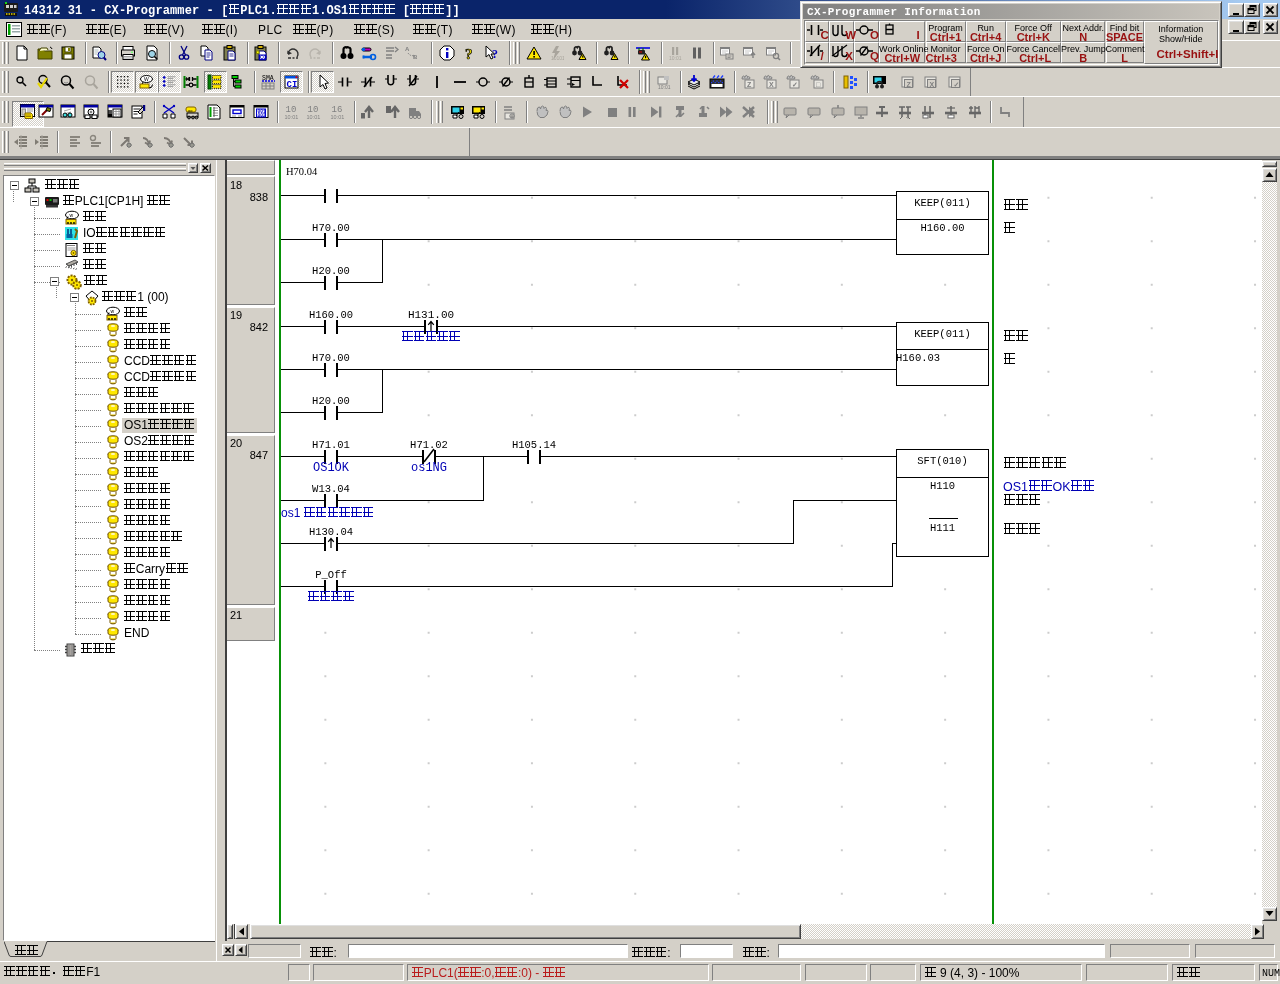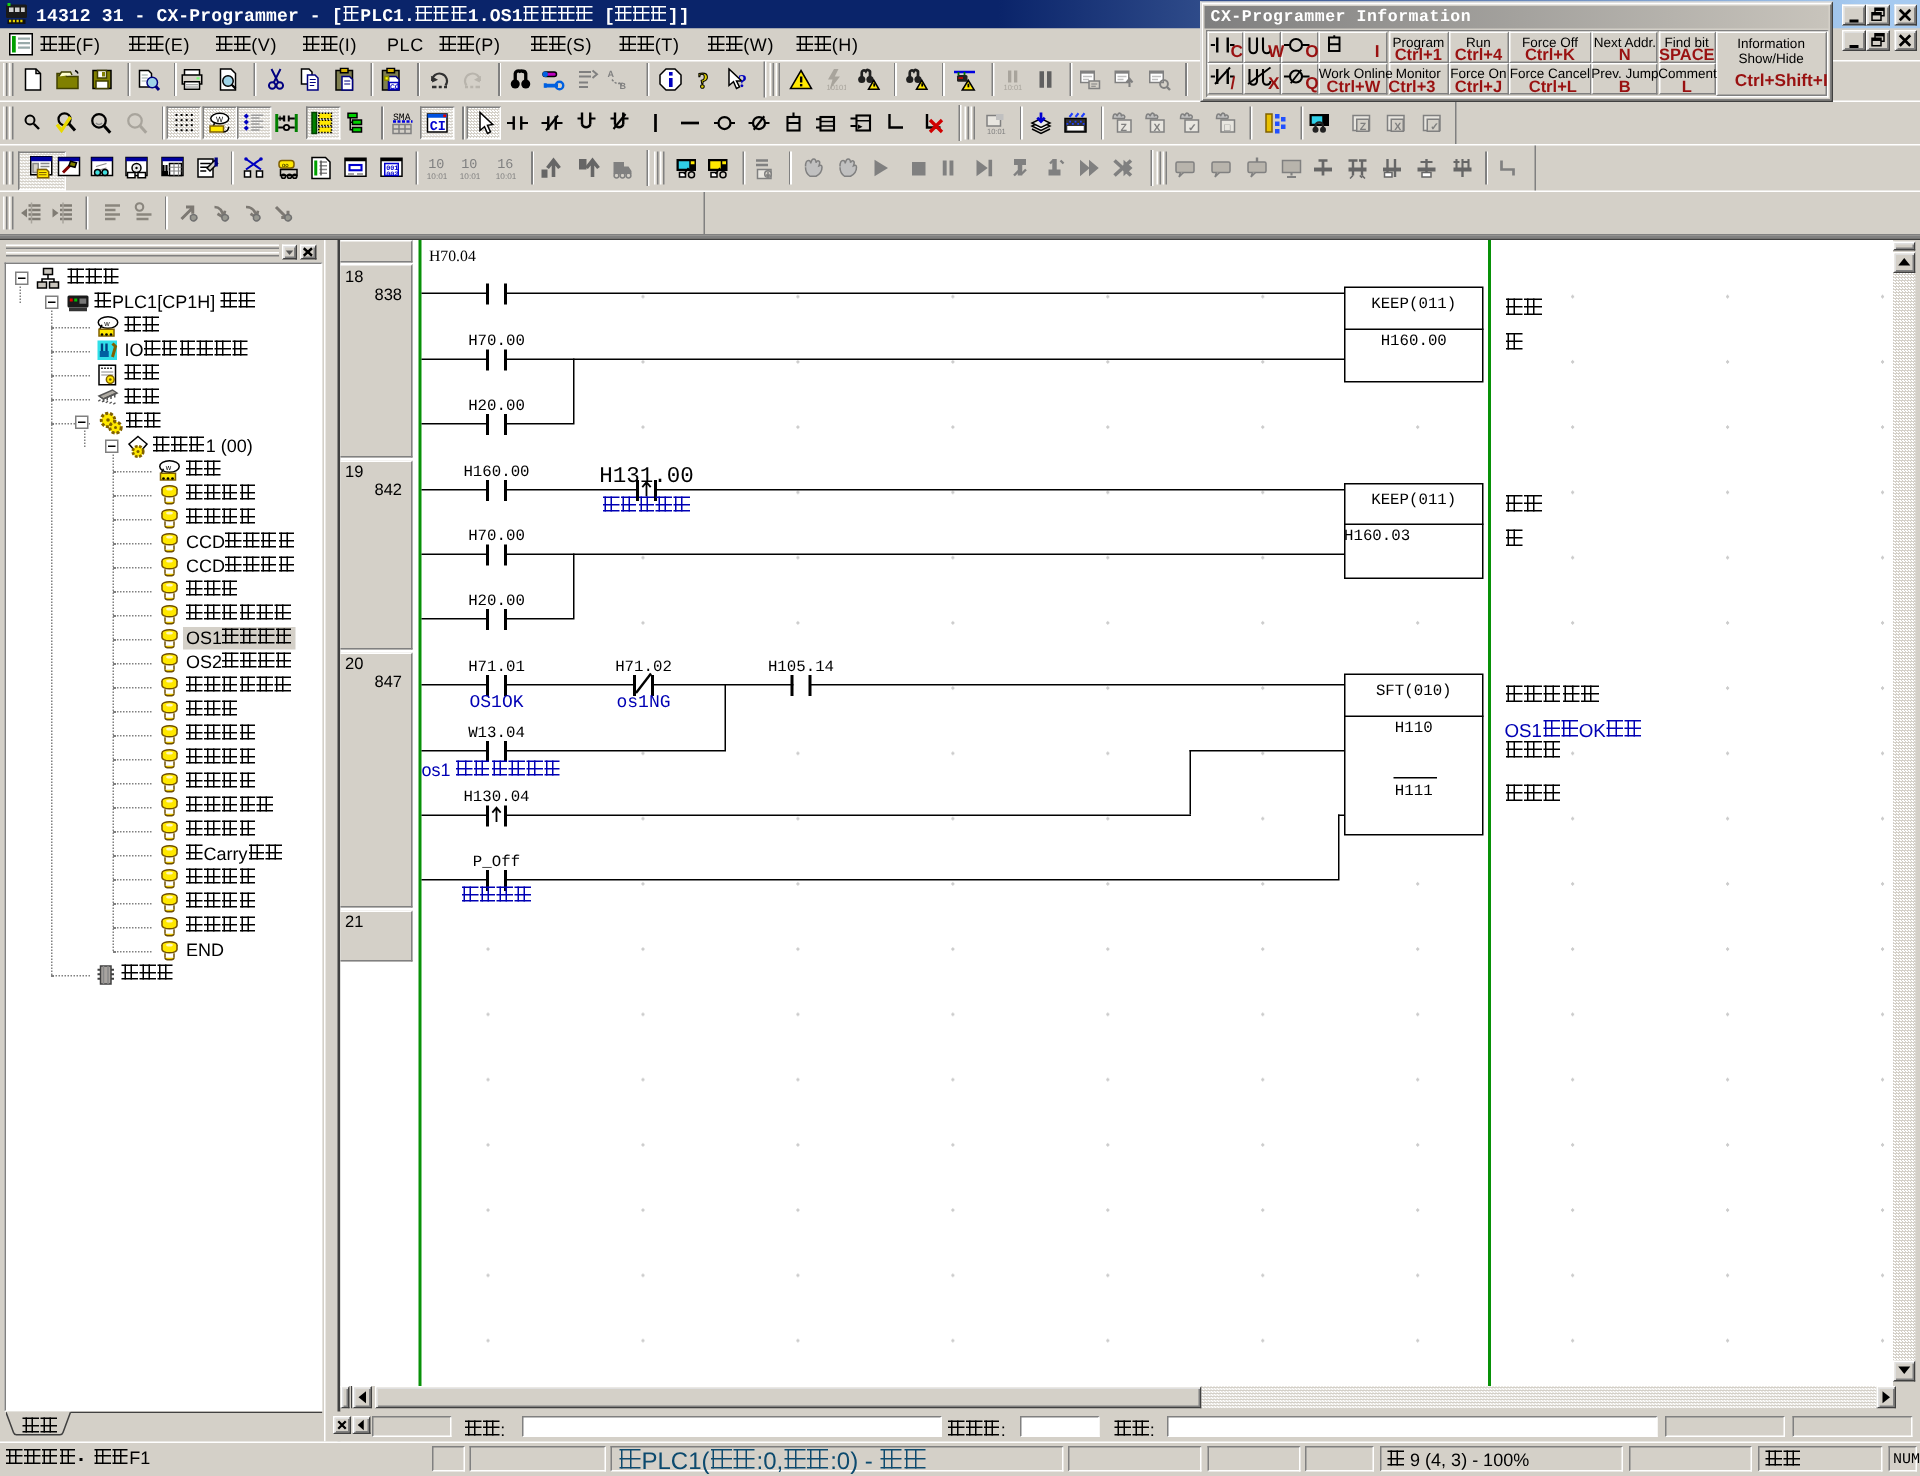--- a/index.html
+++ b/index.html
@@ -1114,21 +1114,21 @@
 <div class="ab" style="left:325.5px;top:324px;width:11px;height:6px;background:#fff"></div>
 <div class="ab" style="left:324px;top:320px;width:2px;height:13.5px;background:#000"></div>
 <div class="ab" style="left:336px;top:320px;width:2px;height:13.5px;background:#000"></div>
 <div class="ab" style="left:286px;top:309px;width:90px;text-align:center;font-size:10.5px;font-family:Liberation Mono,monospace;color:#000;white-space:nowrap">H160.00</div>
 <div class="ab" style="left:425.5px;top:324px;width:11px;height:6px;background:#fff"></div>
 <div class="ab" style="left:424px;top:320px;width:2px;height:13.5px;background:#000"></div>
 <div class="ab" style="left:436px;top:320px;width:2px;height:13.5px;background:#000"></div>
 <svg width="10" height="14" viewBox="0 0 10 14" style="position:absolute;left:426px;top:319px;">
     <path d="M5 12 V3 M2.2 5.8 L5 2.5 L7.8 5.8" stroke="#000" stroke-width="1.2" fill="none"></path>
   </svg>
-<div class="ab" style="left:386px;top:309px;width:90px;text-align:center;font-size:15px;font-family:Liberation Mono,monospace;color:#000;white-space:nowrap">H131.00</div>
+<div class="ab" style="left:386px;top:309px;width:90px;text-align:center;font-size:11px;font-family:Liberation Mono,monospace;color:#000;white-space:nowrap">H131.00</div>
 <div class="ab" style="top:331px;font-size:12px;color:#0000b4;white-space:nowrap;font-family:Liberation Mono,monospace;left:371px;width:120px;text-align:center;"><i></i><i></i><i></i><i></i><i></i></div>
 <div class="ab" style="left:281px;top:369px;width:615px;height:1.2px;background:#000"></div>
 <div class="ab" style="left:325.5px;top:367px;width:11px;height:6px;background:#fff"></div>
 <div class="ab" style="left:324px;top:363px;width:2px;height:13.5px;background:#000"></div>
 <div class="ab" style="left:336px;top:363px;width:2px;height:13.5px;background:#000"></div>
 <div class="ab" style="left:286px;top:352px;width:90px;text-align:center;font-size:10.5px;font-family:Liberation Mono,monospace;color:#000;white-space:nowrap">H70.00</div>
 <div class="ab" style="left:281px;top:412px;width:102px;height:1.2px;background:#000"></div>
 <div class="ab" style="left:325.5px;top:410px;width:11px;height:6px;background:#fff"></div>
 <div class="ab" style="left:324px;top:406px;width:2px;height:13.5px;background:#000"></div>
 <div class="ab" style="left:336px;top:406px;width:2px;height:13.5px;background:#000"></div>
@@ -1238,21 +1238,21 @@
 <div class="ab seg" style="left:680px;top:943.5px;width:53px;height:14px;background:#fff"></div>
 <div class="ab" style="left:743px;top:945.5px;font-size:12px;color:#000;white-space:nowrap;"><i></i><i></i>:</div>
 <div class="ab seg" style="left:778px;top:943.5px;width:327px;height:14px;background:#fff"></div>
 <div class="ab seg" style="left:1110px;top:943.5px;width:80px;height:14px"></div>
 <div class="ab seg" style="left:1195px;top:943.5px;width:80px;height:14px"></div>
 <div class="ab" style="left:0;top:961px;width:1280px;height:23px;background:#d4d0c8;border-top:1px solid #fff"></div>
 <div class="ab" style="left:4px;top:964.5px;font-size:12px;color:#000;white-space:nowrap;"><i></i><i></i><i></i><i></i><i class="pc"></i><i></i><i></i>F1</div>
 <div class="ab seg" style="left:288px;top:963.5px;width:22px;height:17px"></div>
 <div class="ab seg" style="left:313px;top:963.5px;width:91px;height:17px"></div>
 <div class="ab seg" style="left:407px;top:963.5px;width:302px;height:17px"></div>
-<div class="ab" style="left:412px;top:966px;font-size:16px;color:#0c4a6e;white-space:nowrap;"><i></i>PLC1(<i></i><i></i>:0,<i></i><i></i>:0) - <i></i><i></i></div>
+<div class="ab" style="left:412px;top:966px;font-size:12px;color:#b91c1c;white-space:nowrap;"><i></i>PLC1(<i></i><i></i>:0,<i></i><i></i>:0) - <i></i><i></i></div>
 <div class="ab seg" style="left:712px;top:963.5px;width:89px;height:17px"></div>
 <div class="ab seg" style="left:805px;top:963.5px;width:62px;height:17px"></div>
 <div class="ab seg" style="left:870px;top:963.5px;width:46px;height:17px"></div>
 <div class="ab seg" style="left:920px;top:963.5px;width:162px;height:17px"></div>
 <div class="ab" style="left:925px;top:966px;font-size:12px;color:#000;white-space:nowrap;"><i></i> 9 (4, 3)  -  100%</div>
 <div class="ab seg" style="left:1086px;top:963.5px;width:82px;height:17px"></div>
 <div class="ab seg" style="left:1172px;top:963.5px;width:83px;height:17px"></div>
 <div class="ab" style="left:1177px;top:966px;font-size:12px;color:#000;white-space:nowrap;"><i></i><i></i></div>
 <div class="ab seg" style="left:1259px;top:963.5px;width:19px;height:17px"></div>
 <div class="ab" style="left:1262px;top:966.5px;font-size:10px;color:#000;white-space:nowrap;"><span style="font-family:Liberation Mono">NUM</span></div>

